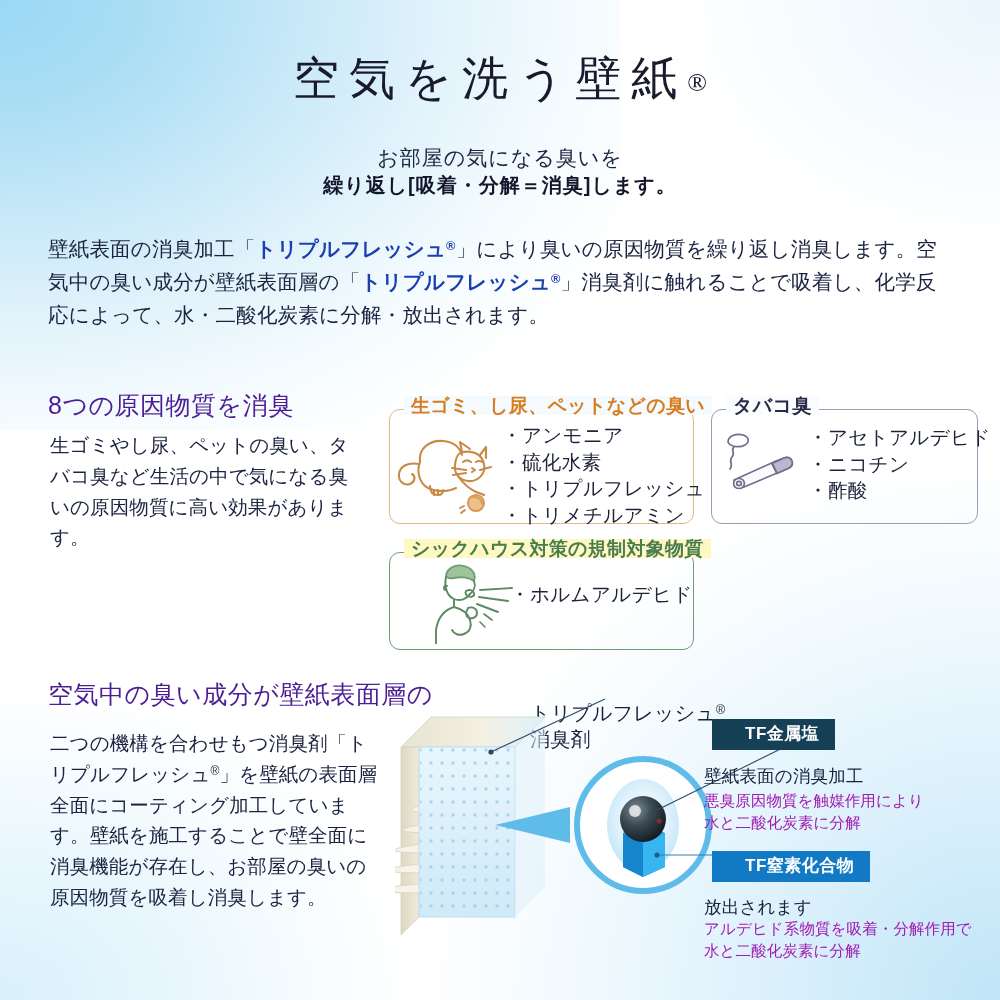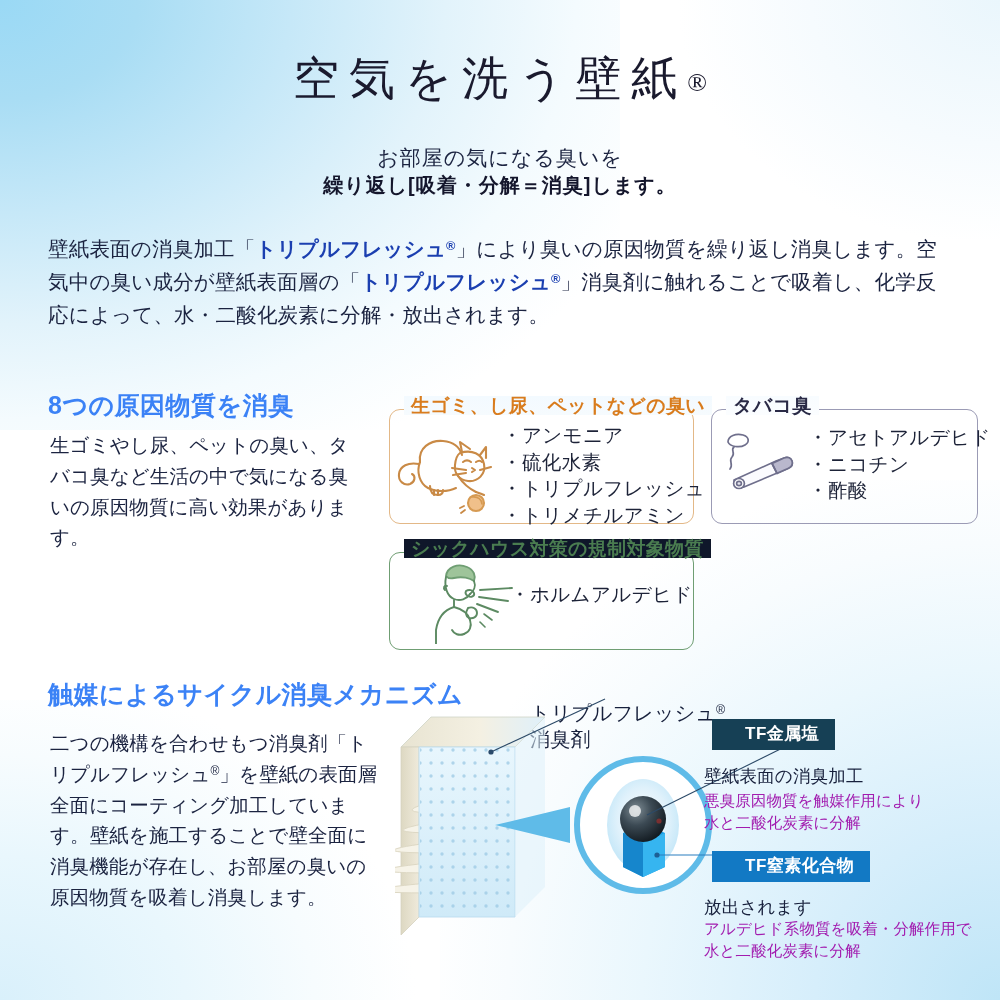--- a/index.html
+++ b/index.html
@@ -60,21 +60,21 @@
 
   .lead{
     position:absolute;left:48px;top:232px;width:904px;
     font-size:20.5px;line-height:1.62;color:#1b2340;letter-spacing:0.2px;
   }
   .lead b{color:#1b3fb0;font-weight:bold;}
   .lead b sup{font-size:0.62em;vertical-align:0.5em;}
 
   
   .h2{
-    position:absolute;font-size:25px;font-weight:bold;color:#3b82f6;letter-spacing:0.5px;
+    position:absolute;font-size:25px;font-weight:normal;color:#4c1d95;letter-spacing:0.5px;
   }
   #h2-odor{left:48px;top:389px;}
   #h2-mech{left:48px;top:678px;}
 
   .para-left{
     position:absolute;left:50px;width:310px;
     font-size:19.5px;line-height:1.58;color:#1b2340;letter-spacing:0.1px;
   }
   #p-odor{top:430px;}
   #p-mech{top:728px;width:330px;}
@@ -98,21 +98,21 @@
   #box-kitchen .legend{background:linear-gradient(180deg,#f3faff 0%,#f6fbfe 100%);color:#d97c1d;}
   #box-kitchen .items{left:112px;top:12px;}
 
   #box-tobacco{left:711px;top:409px;width:267px;height:115px;
     border:1.6px solid #9b9bb5;}
   #box-tobacco .legend{background:linear-gradient(180deg,#f8fcff 0%,#fbfdff 100%);color:#2a2a46;}
   #box-tobacco .items{left:96px;top:14px;}
 
   #box-sick{left:389px;top:552px;width:305px;height:98px;
     border:1.6px solid #6f9e73;}
-  #box-sick .legend{background:#0f172a;color:#4a7c50;}
+  #box-sick .legend{background:#fef9c3;color:#4a7c50;}
   #box-sick .items{left:120px;top:28px;}
 
   .illus{position:absolute;}
   #illus-cat{left:396px;top:424px;}
   #illus-cig{left:714px;top:428px;}
   #illus-cough{left:424px;top:560px;}
 
   
   #diagram{position:absolute;left:395px;top:695px;width:600px;height:285px;}
 
@@ -263,21 +263,21 @@
       <path d="M44 48 C49 46 53 49 53 53 C53 57 49 59 45 58 C42 57 41 53 44 48Z"></path>
 
       <path d="M56 30 L88 28"></path>
       <path d="M55 37 L84 41"></path>
       <path d="M53 44 L74 52"></path>
       <path d="M60 54 L68 60" stroke-width="1.6"></path>
       <path d="M56 62 L61 67" stroke-width="1.6"></path>
     </svg>
   </div>
 
-  <div class="h2" id="h2-mech">触媒によるサイクル消臭メカニズム</div>
+  <div class="h2" id="h2-mech">空気中の臭い成分が壁紙表面層の</div>
   <div class="para-left" id="p-mech"><span>二つの機構を合わせもつ消臭剤「トリプルフレッシュ</span><sup>®</sup><span>」を壁紙の表面層全面にコーティング加工しています。壁紙を施工することで壁全面に消臭機能が存在し、お部屋の臭いの原因物質を吸着し消臭します。</span></div>
 
   <div class="callout-label" id="lbl-tf"><span>トリプルフレッシュ</span><sup>®</sup><br><span>消臭剤</span></div>
 
   <div id="diagram">
     <svg width="600" height="285" viewBox="0 0 600 285" fill="none">
       <defs>
         <linearGradient id="gFace" x1="0" y1="0" x2="0" y2="1">
           <stop offset="0%" stop-color="#e8f6fd"></stop>
           <stop offset="100%" stop-color="#cfeaf8"></stop>

